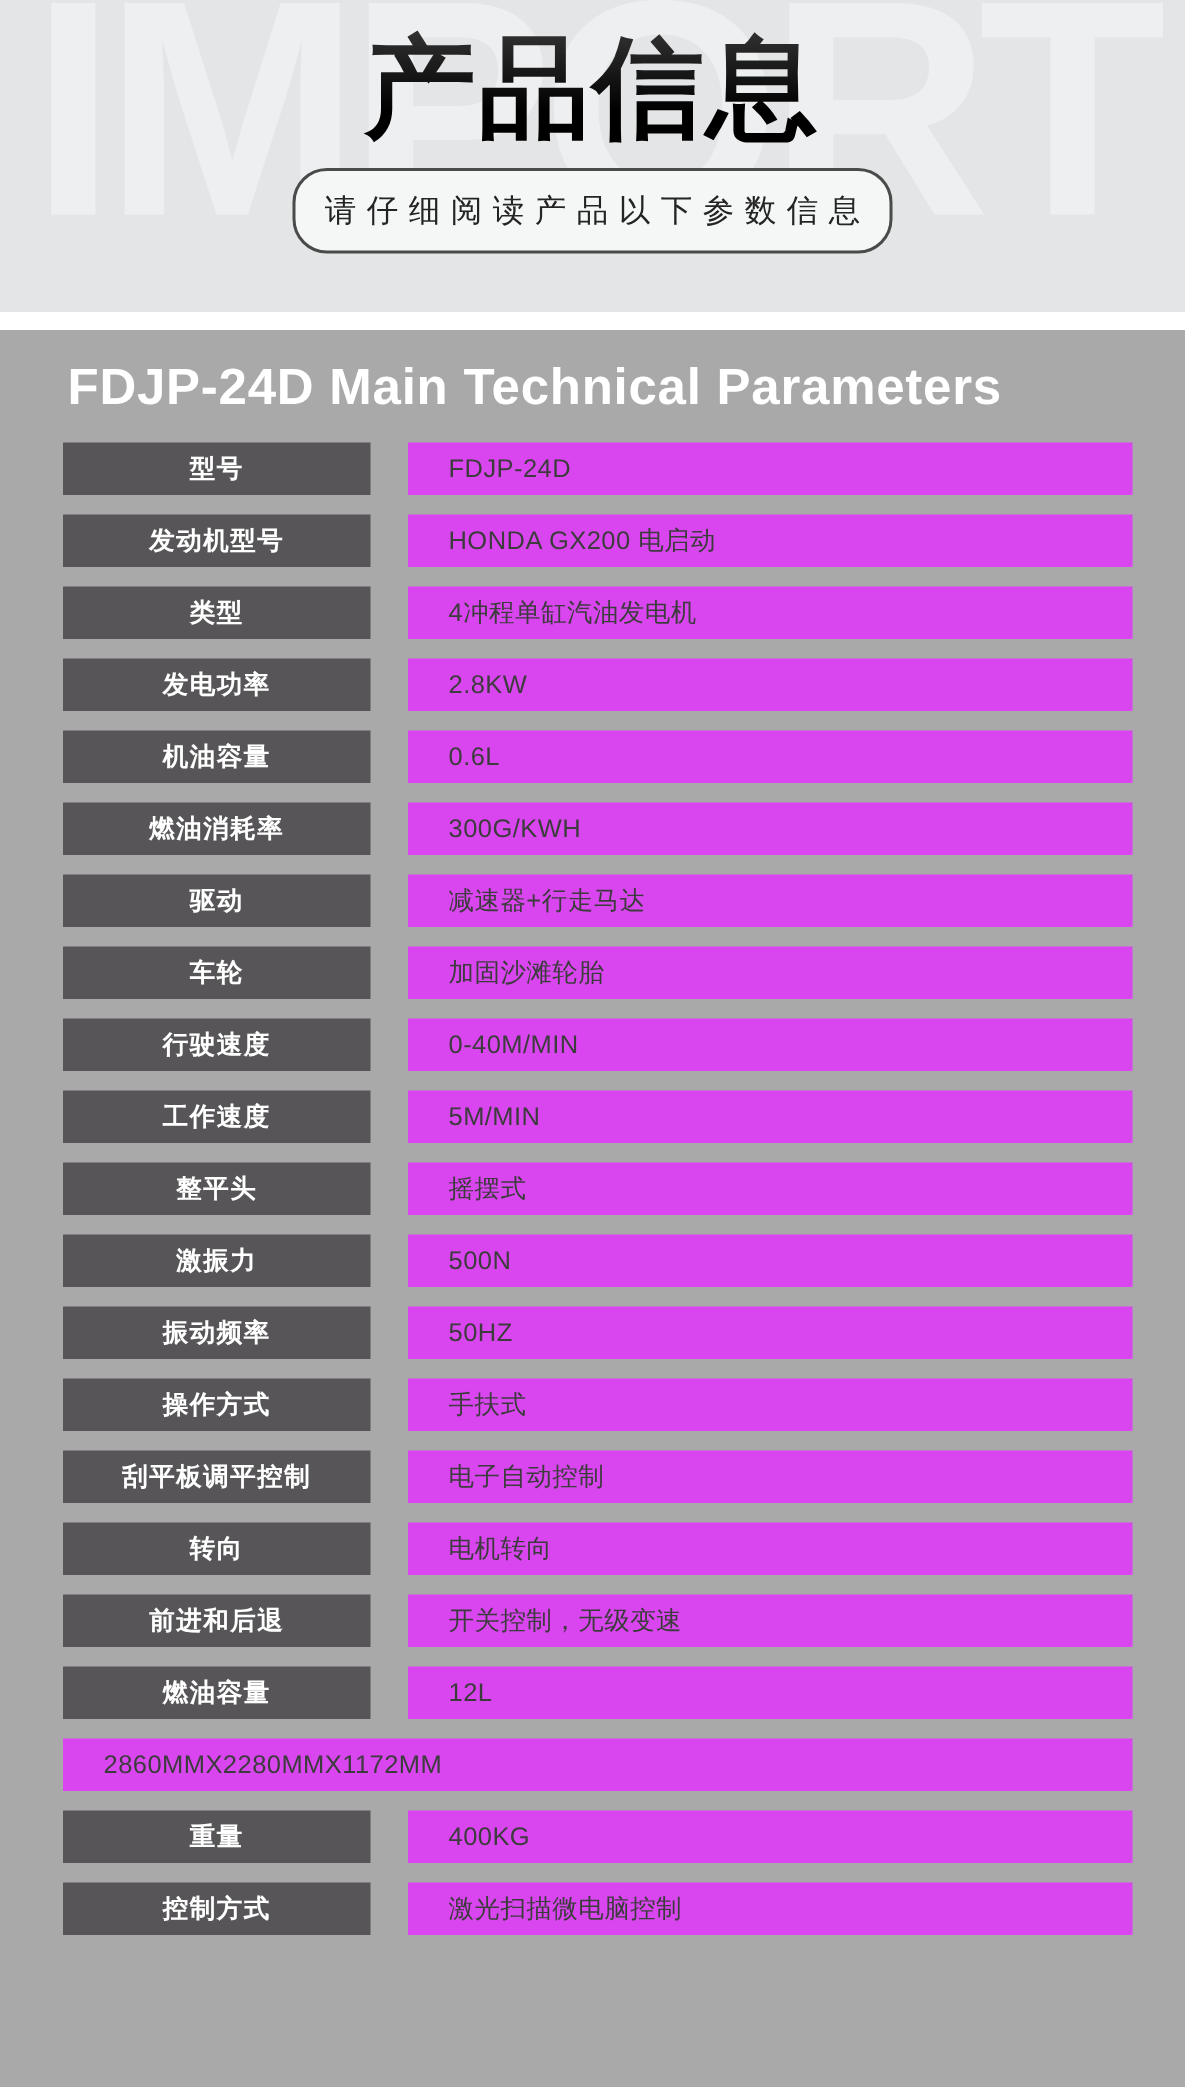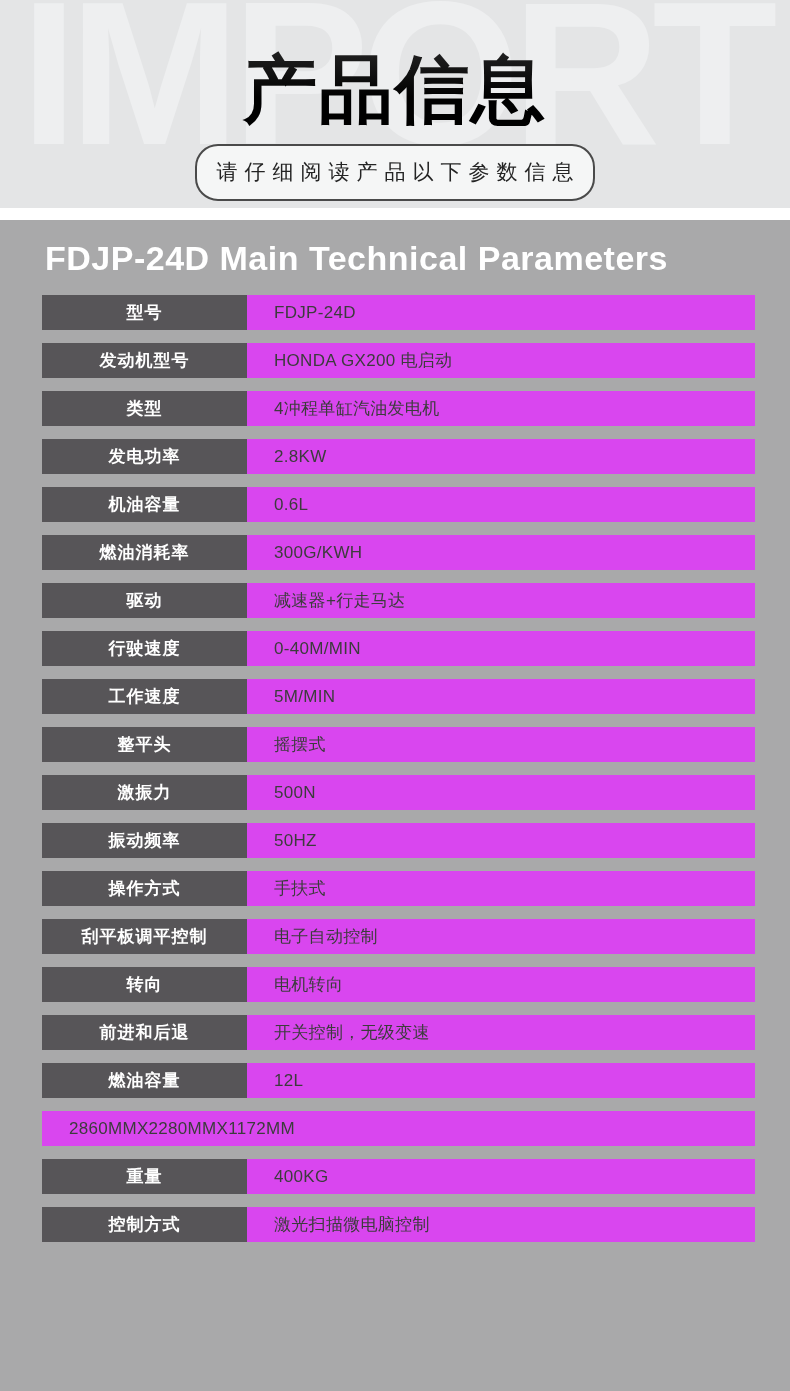--- a/index.html
+++ b/index.html
@@ -27,32 +27,31 @@
     font-weight: bold;
     line-height: 1;
     letter-spacing: -8px;
     color: #eeeff0;
     white-space: nowrap;
     user-select: none;
   }
   .page-title {
     position: relative;
     margin: 0;
-    padding-top: 52px;
+    padding-top: 20px;
     text-align: center;
     font-size: 74px;
     font-weight: 900;
     line-height: 1.05;
     letter-spacing: 2px;
     background: linear-gradient(180deg, #454545 0%, #000000 75%);
     -webkit-background-clip: text;
     background-clip: text;
     color: transparent;
     text-shadow: none;
-    font-family: Liberation Serif, serif;
   }
   .subtitle-pill {
     position: relative;
     margin: 14px auto 0;
     width: 400px;
     height: 57px;
     box-sizing: border-box;
     border: 2px solid #4a4a4a;
     border-radius: 23px;
     background: #f5f6f6;
@@ -87,20 +86,21 @@
   }
   .spec-table {
     display: flex;
     flex-direction: column;
     gap: 13px;
   }
   .spec-row {
     display: flex;
     height: 35px;
     flex: none;
+    gap: 25px;
   }
   .row-label {
     width: 205px;
     flex: none;
     background: #575558;
     color: #ffffff;
     font-size: 17px;
     font-weight: bold;
     letter-spacing: 1px;
     display: flex;
@@ -168,20 +168,24 @@
   <div class="spec-row">
     <div class="row-label">燃油消耗率</div>
     <div class="row-value">300G/KWH</div>
   </div>
 
   <div class="spec-row">
     <div class="row-label">驱动</div>
     <div class="row-value">减速器+行走马达</div>
   </div>
 
+  <div class="spec-row">
+    <div class="row-label">车轮</div>
+    <div class="row-value">加固沙滩轮胎</div>
+  </div>
 
   <div class="spec-row">
     <div class="row-label">行驶速度</div>
     <div class="row-value">0-40M/MIN</div>
   </div>
 
   <div class="spec-row">
     <div class="row-label">工作速度</div>
     <div class="row-value">5M/MIN</div>
   </div>

